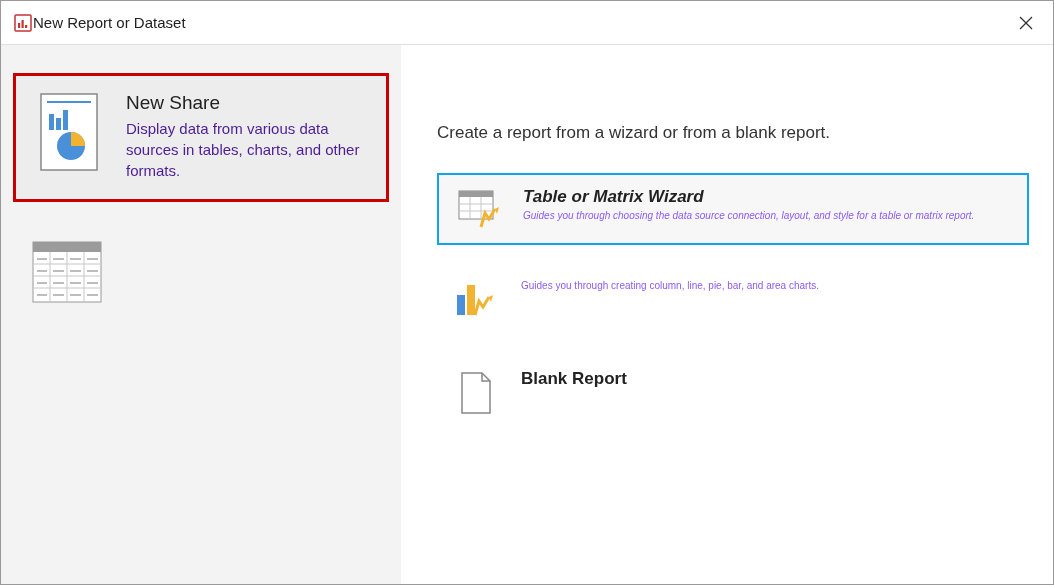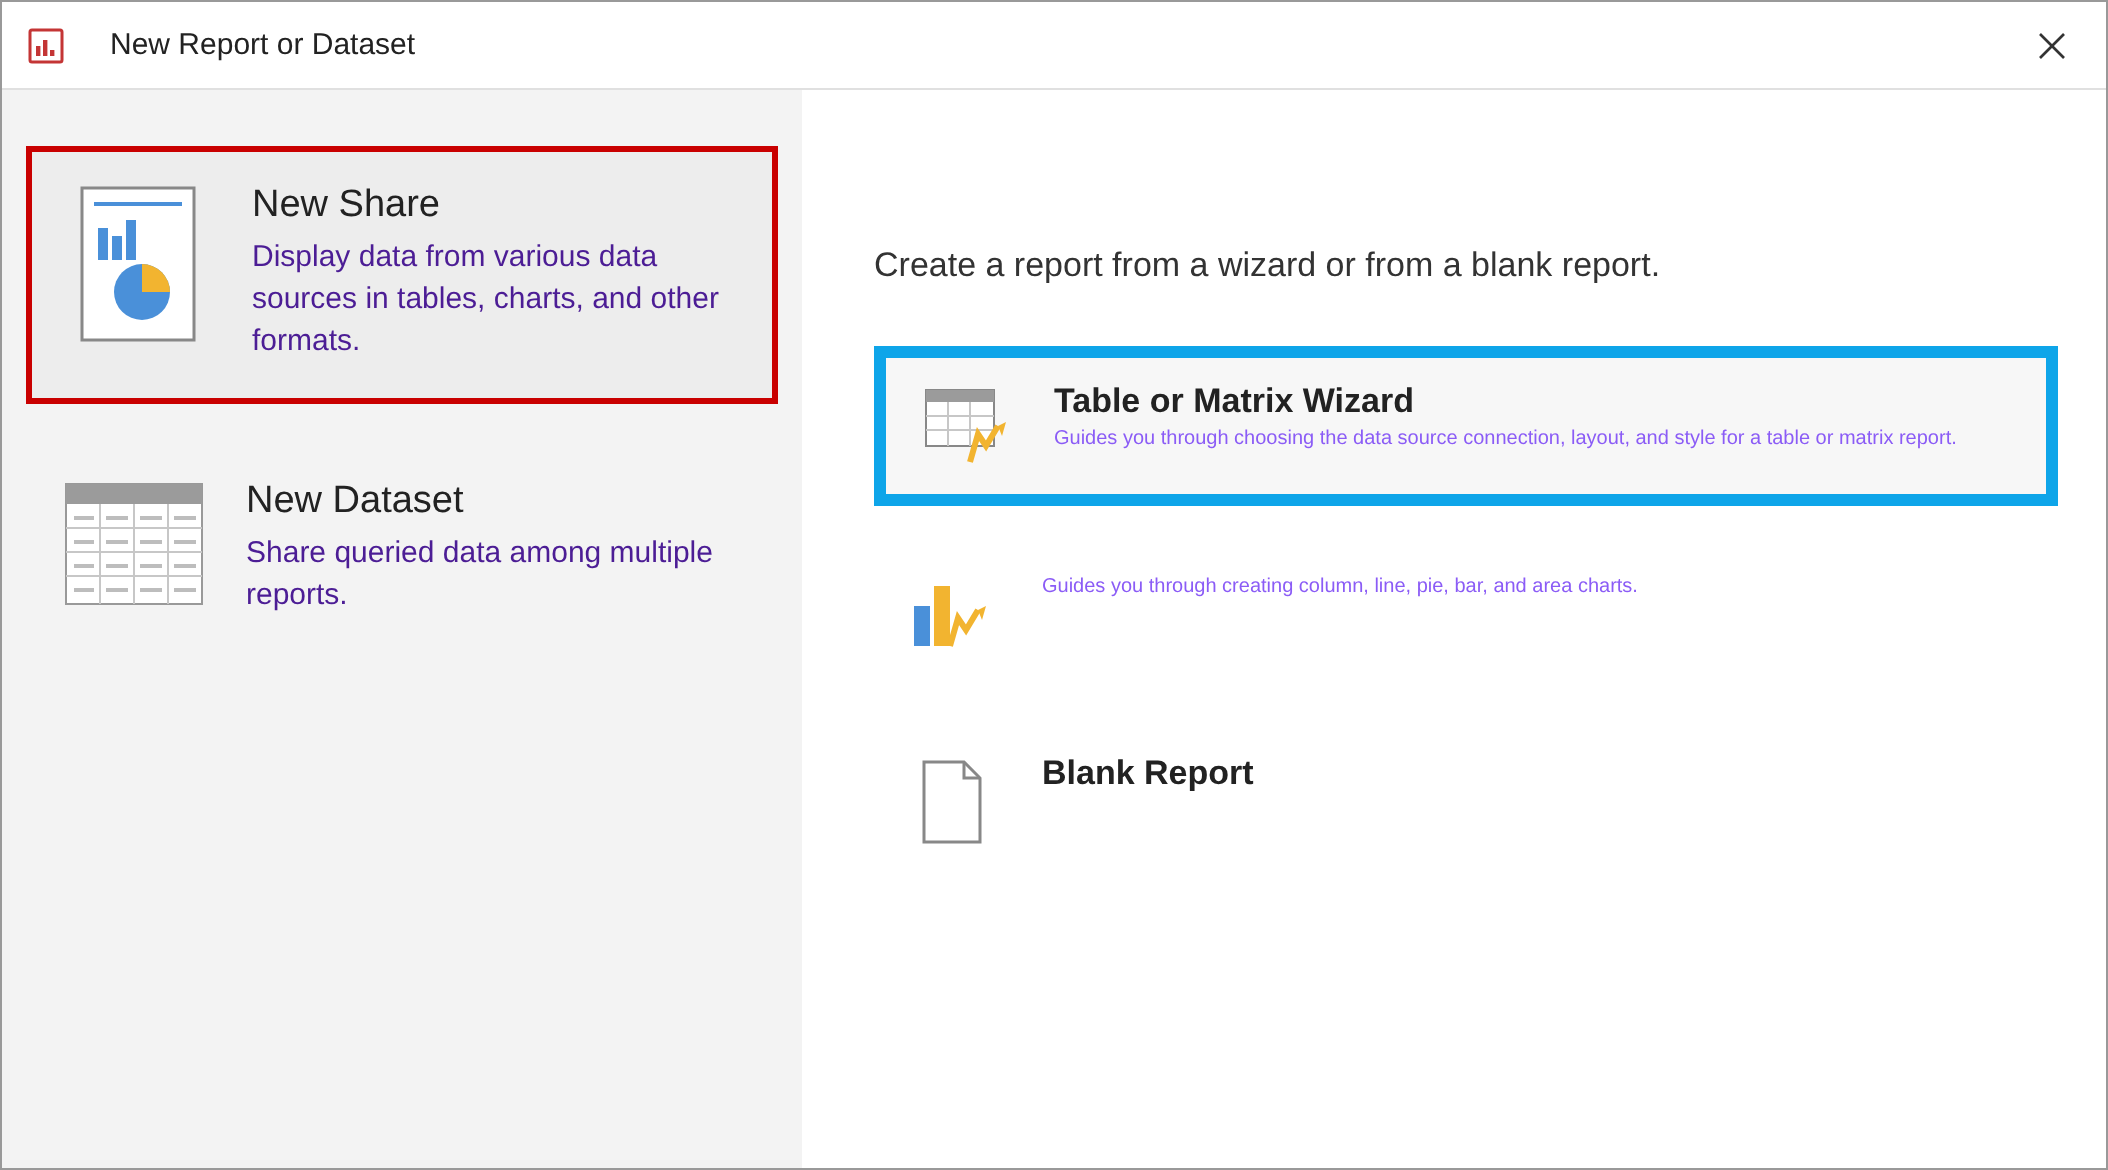--- a/index.html
+++ b/index.html
@@ -16,21 +16,21 @@
     display: flex;
     align-items: center;
     justify-content: space-between;
     height: 44px;
     padding: 0 14px 0 12px;
     border-bottom: 1px solid #e0e0e0;
   }
   .titlebar-left {
     display: flex;
     align-items: center;
-    gap: 22px;
+    gap: 0;
   }
   .title-text {
     font-size: 15px;
     color: #222;
   }
   .app-icon svg { display: block; }
   .close-btn {
     width: 26px;
     height: 26px;
     display: flex;
@@ -85,22 +85,23 @@
   }
   .option-list { display: flex; flex-direction: column; gap: 22px; }
   .option {
     display: flex;
     gap: 24px;
     align-items: flex-start;
     padding: 12px 16px 14px 18px;
     cursor: pointer;
   }
   .option.highlight {
-    border: 6px solid #0ea5e9;
+    border: 2px solid #0ea5e9;
     background: #f7f7f7;
+    font-style: italic;
   }
   .option-icon {
     width: 42px;
     flex-shrink: 0;
     display: flex;
     justify-content: center;
     padding-top: 2px;
   }
   .option-text { flex: 1; min-width: 0; }
   .option-title {
@@ -185,24 +186,20 @@
               <line x1="22" y1="43" x2="33" y2="43"></line>
               <line x1="39" y1="43" x2="50" y2="43"></line>
               <line x1="56" y1="43" x2="67" y2="43"></line>
             <line x1="6" y1="55" x2="16" y2="55"></line>
               <line x1="22" y1="55" x2="33" y2="55"></line>
               <line x1="39" y1="55" x2="50" y2="55"></line>
               <line x1="56" y1="55" x2="67" y2="55"></line>
           </g>
         </svg>
       </div>
-      <div class="side-card-text">
-        <div class="side-title">New Dataset</div>
-        <div class="side-desc">Share queried data among multiple reports.</div>
-      </div>
     </div>
 
   </div>
 
   <div class="main">
     <div class="main-heading">Create a report from a wizard or from a blank report.</div>
 
     <div class="option-list">
 
       <div class="option highlight">

